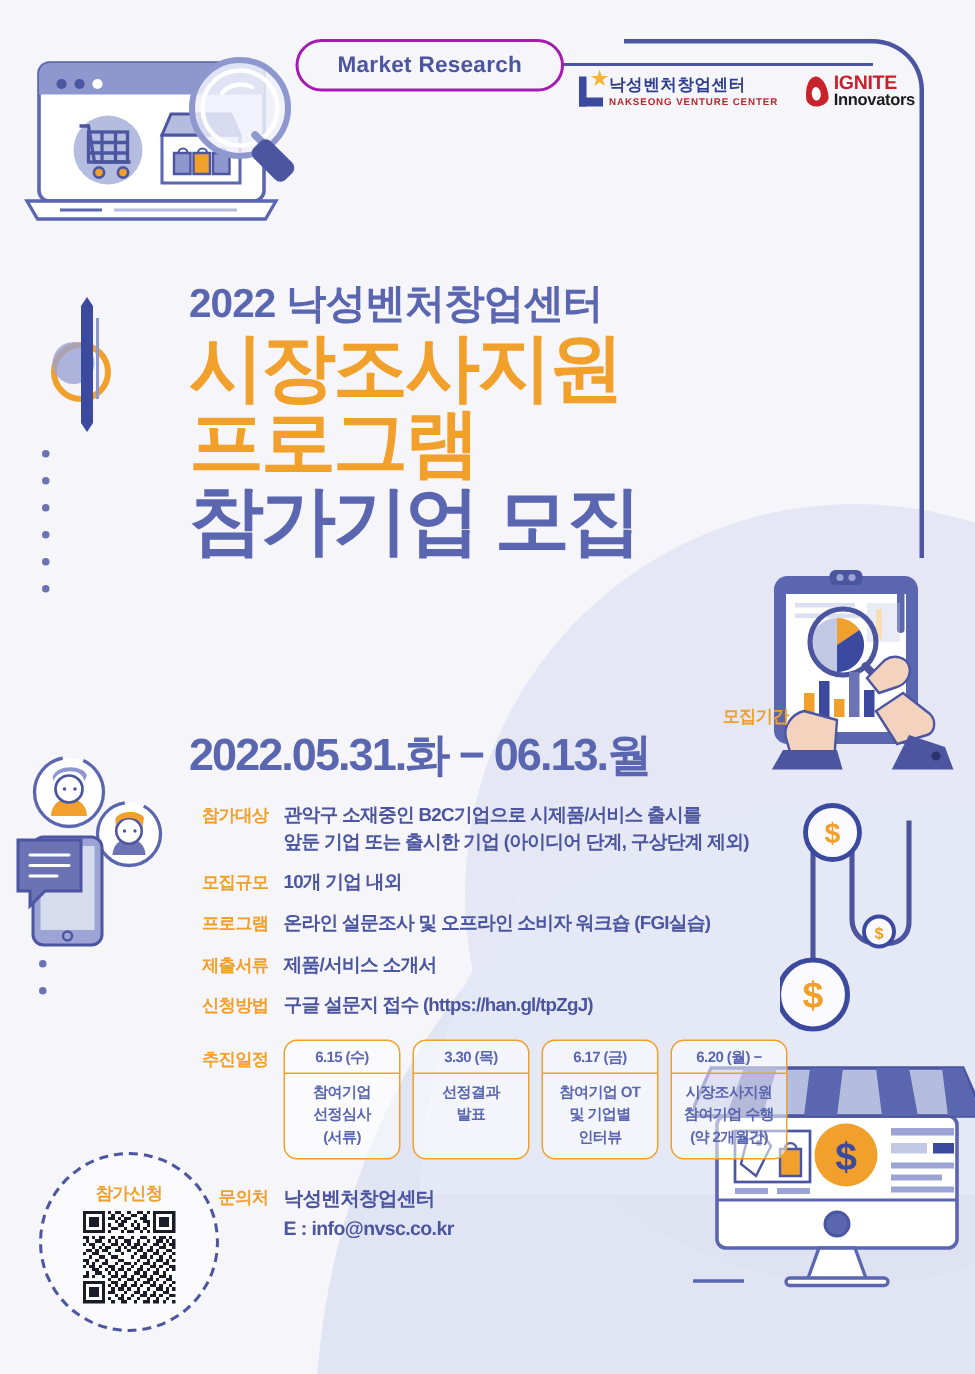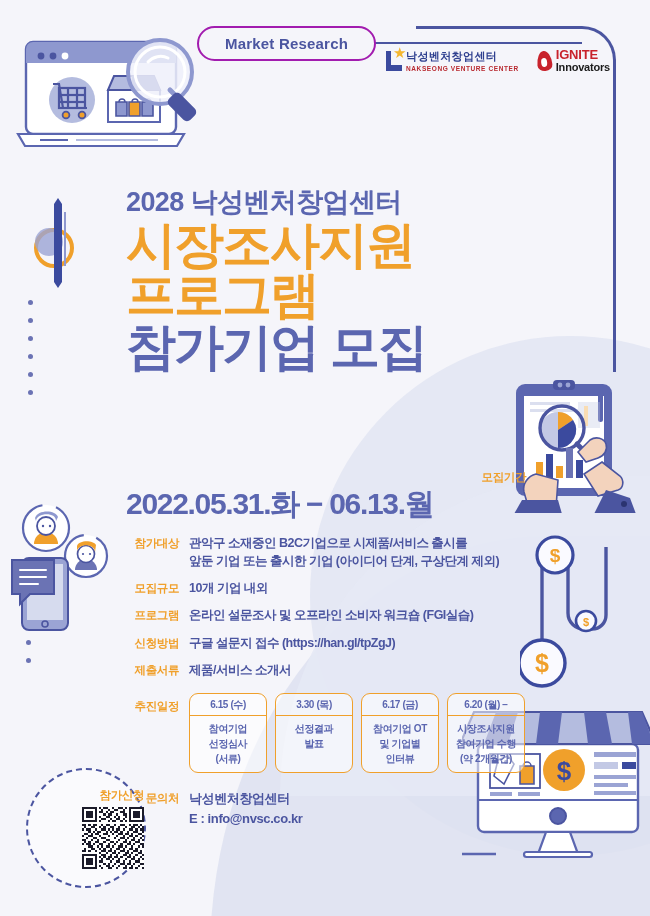--- a/index.html
+++ b/index.html
@@ -194,21 +194,21 @@
   }
 
   
   .qr-circle{
     position:absolute; left:26px; top:768px;
     width:120px; height:120px;
     border-radius:50%;
     background:#fafafd;
     border:2px dashed #4b55a0;
     display:flex; flex-direction:column;
-    align-items:flex-end; justify-content:center; gap:4px;
+    align-items:center; justify-content:center; gap:4px;
   }
   .qr-title{ font-size:11.5px; font-weight:bold; color:#f0a02b; letter-spacing:-.4px; }
   .qr-img{ width:62px; height:62px; }
 </style>
 </head>
 <body>
 
 <div class="poster">
 
   <div class="bg-arc"></div>
@@ -401,21 +401,21 @@
     <div class="logo-ignite">
       <div class="flame"></div>
       <div class="ignite-text">
         <span class="ignite-1">IGNITE</span>
         <span class="ignite-2">Innovators</span>
       </div>
     </div>
   </div>
 
   <div class="headline">
-    <div class="h-year">2028 낙성벤처창업센터</div>
+    <div class="h-year">2022 낙성벤처창업센터</div>
     <div class="h-big h-orange h-l2">시장조사지원</div>
     <div class="h-big h-orange h-l3">프로그램</div>
     <div class="h-big h-blue h-l4">참가기업 모집</div>
   </div>
 
   <div class="info">
     <div class="lbl period-label">모집기간</div>
     <div class="period-date">2022.05.31.화 − 06.13.월</div>
 
     <div class="row row-target">
@@ -430,27 +430,27 @@
       <div class="lbl">모집규모</div>
       <div class="val">10개 기업 내외</div>
     </div>
 
     <div class="row">
       <div class="lbl">프로그램</div>
       <div class="val">온라인 설문조사 및 오프라인 소비자 워크숍 (FGI실습)</div>
     </div>
 
     <div class="row">
+      <div class="lbl">제출서류</div>
+      <div class="val">제품/서비스 소개서</div>
+    </div>
+
+    <div class="row">
       <div class="lbl">신청방법</div>
       <div class="val">구글 설문지 접수 (https://han.gl/tpZgJ)</div>
-    </div>
-
-    <div class="row">
-      <div class="lbl">제출서류</div>
-      <div class="val">제품/서비스 소개서</div>
     </div>
 
     <div class="sched-row">
       <div class="lbl">추진일정</div>
       <div class="sched-boxes">
 
         <div class="sbox">
           <div class="sbox-date">6.15 (수)</div>
           <div class="sbox-body">
             <div>참여기업</div>

